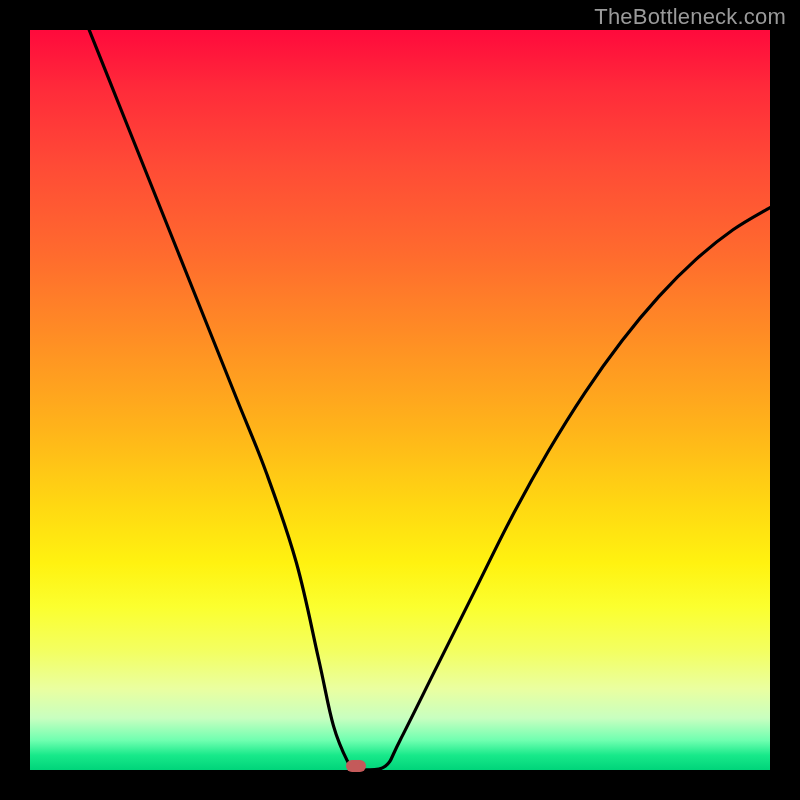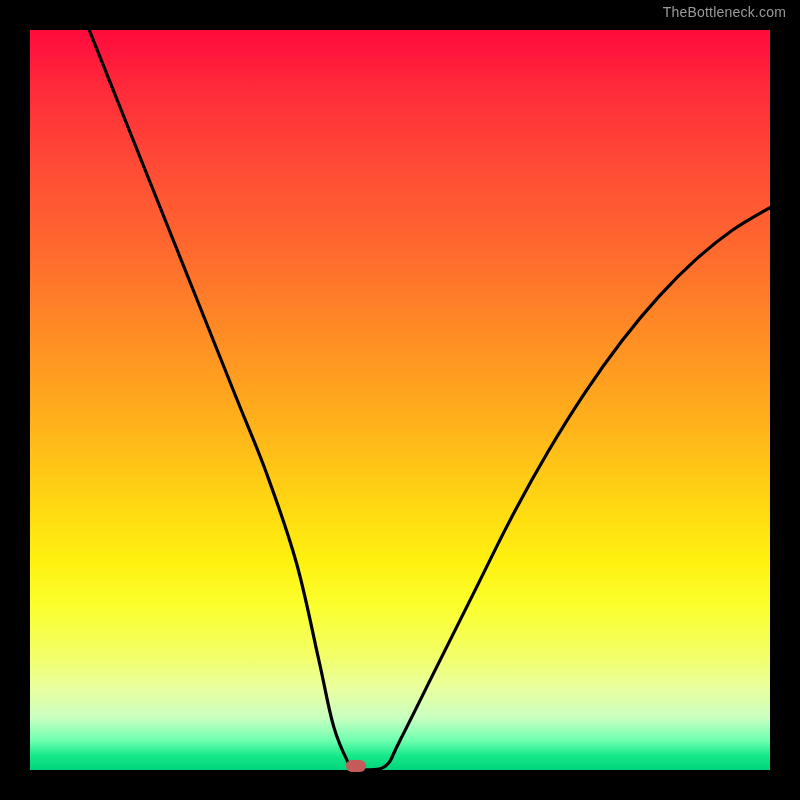--- a/index.html
+++ b/index.html
@@ -40,21 +40,21 @@
       #c8ffc0 93%,
       #6fffb0 96%,
       #18e98a 98%,
       #00d47a 100%);
   }
   .watermark {
     position: absolute;
     top: 4px;
     right: 14px;
     color: #9a9a9a;
-    font-size: 14px;
+    font-size: 22px;
     letter-spacing: 0.2px;
     font-weight: 400;
   }
   svg.curve {
     position: absolute;
     top: 0;
     left: 0;
     width: 740px;
     height: 740px;
   }

